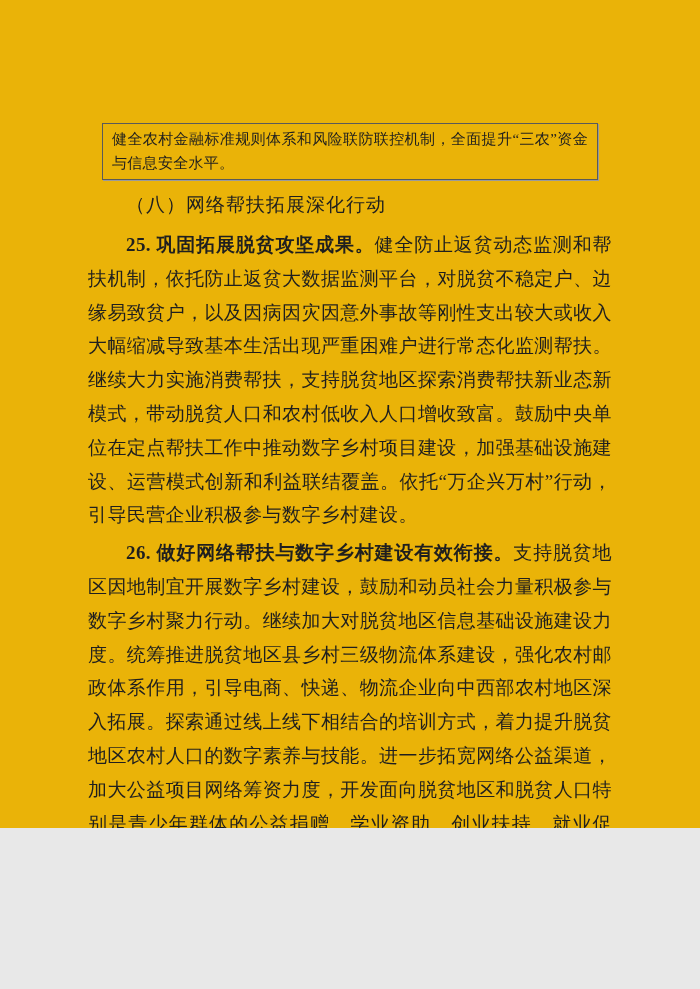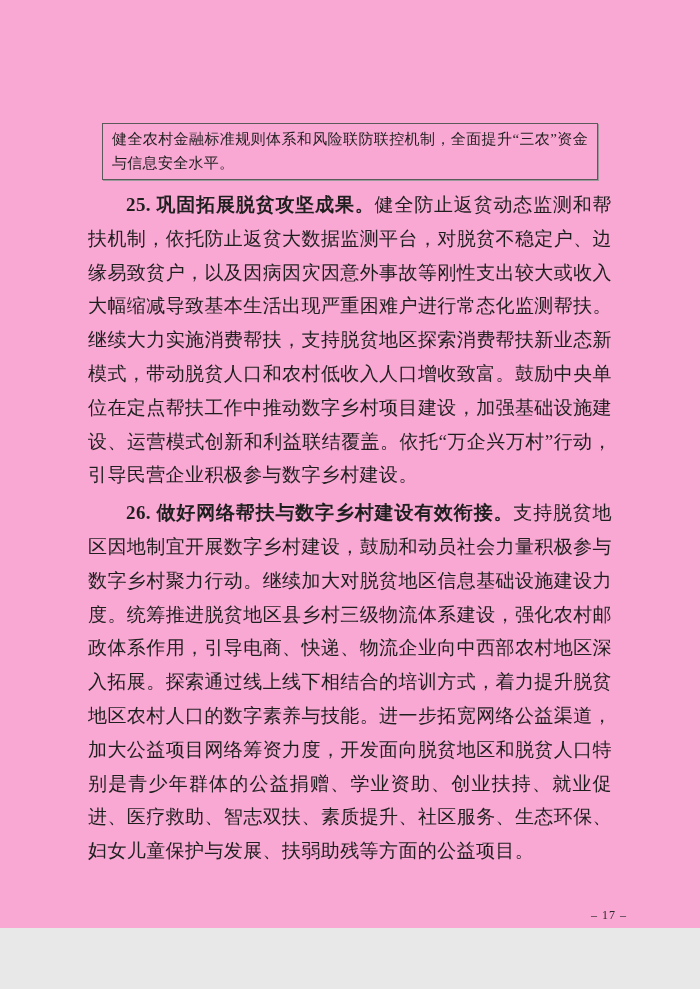--- a/index.html
+++ b/index.html
@@ -1,21 +1,21 @@
 <!DOCTYPE html>
 <html><head>
 <meta charset="utf-8">
 <style>
   * { margin: 0; padding: 0; box-sizing: border-box; }
   html, body { background: #e8e8e8; }
   .page {
     position: relative;
     width: 700px;
-    height: 928px;
-    background: #f9a8d4;
+    height: 828px;
+    background: #eab308;
     font-family: "Liberation Serif", "DejaVu Serif", serif;
     color: #1f1f1f;
     overflow: hidden;
     margin: 0 auto;
   }
   .content {
     position: absolute;
     left: 88px;
     top: 123px;
     width: 524px;
@@ -62,20 +62,21 @@
 </head>
 <body>
 
 <div class="page">
   <div class="content">
 
     <div class="notice-box">
       <span>健全农村金融标准规则体系和风险联防联控机制，全面提升“三农”资金与信息安全水平。</span>
     </div>
 
+    <div class="section-heading">（八）网络帮扶拓展深化行动</div>
 
     <p class="para para-25">
       <span class="lead">25. 巩固拓展脱贫攻坚成果。</span><span>健全防止返贫动态监测和帮扶机制，依托防止返贫大数据监测平台，对脱贫不稳定户、边缘易致贫户，以及因病因灾因意外事故等刚性支出较大或收入大幅缩减导致基本生活出现严重困难户进行常态化监测帮扶。继续大力实施消费帮扶，支持脱贫地区探索消费帮扶新业态新模式，带动脱贫人口和农村低收入人口增收致富。鼓励中央单位在定点帮扶工作中推动数字乡村项目建设，加强基础设施建设、运营模式创新和利益联结覆盖。依托“万企兴万村”行动，引导民营企业积极参与数字乡村建设。</span>
     </p>
 
     <p class="para para-26">
       <span class="lead">26. 做好网络帮扶与数字乡村建设有效衔接。</span><span>支持脱贫地区因地制宜开展数字乡村建设，鼓励和动员社会力量积极参与数字乡村聚力行动。继续加大对脱贫地区信息基础设施建设力度。统筹推进脱贫地区县乡村三级物流体系建设，强化农村邮政体系作用，引导电商、快递、物流企业向中西部农村地区深入拓展。探索通过线上线下相结合的培训方式，着力提升脱贫地区农村人口的数字素养与技能。进一步拓宽网络公益渠道，加大公益项目网络筹资力度，开发面向脱贫地区和脱贫人口特别是青少年群体的公益捐赠、学业资助、创业扶持、就业促进、医疗救助、智志双扶、素质提升、社区服务、生态环保、妇女儿童保护与发展、扶弱助残等方面的公益项目。</span>
     </p>
 
   </div>

